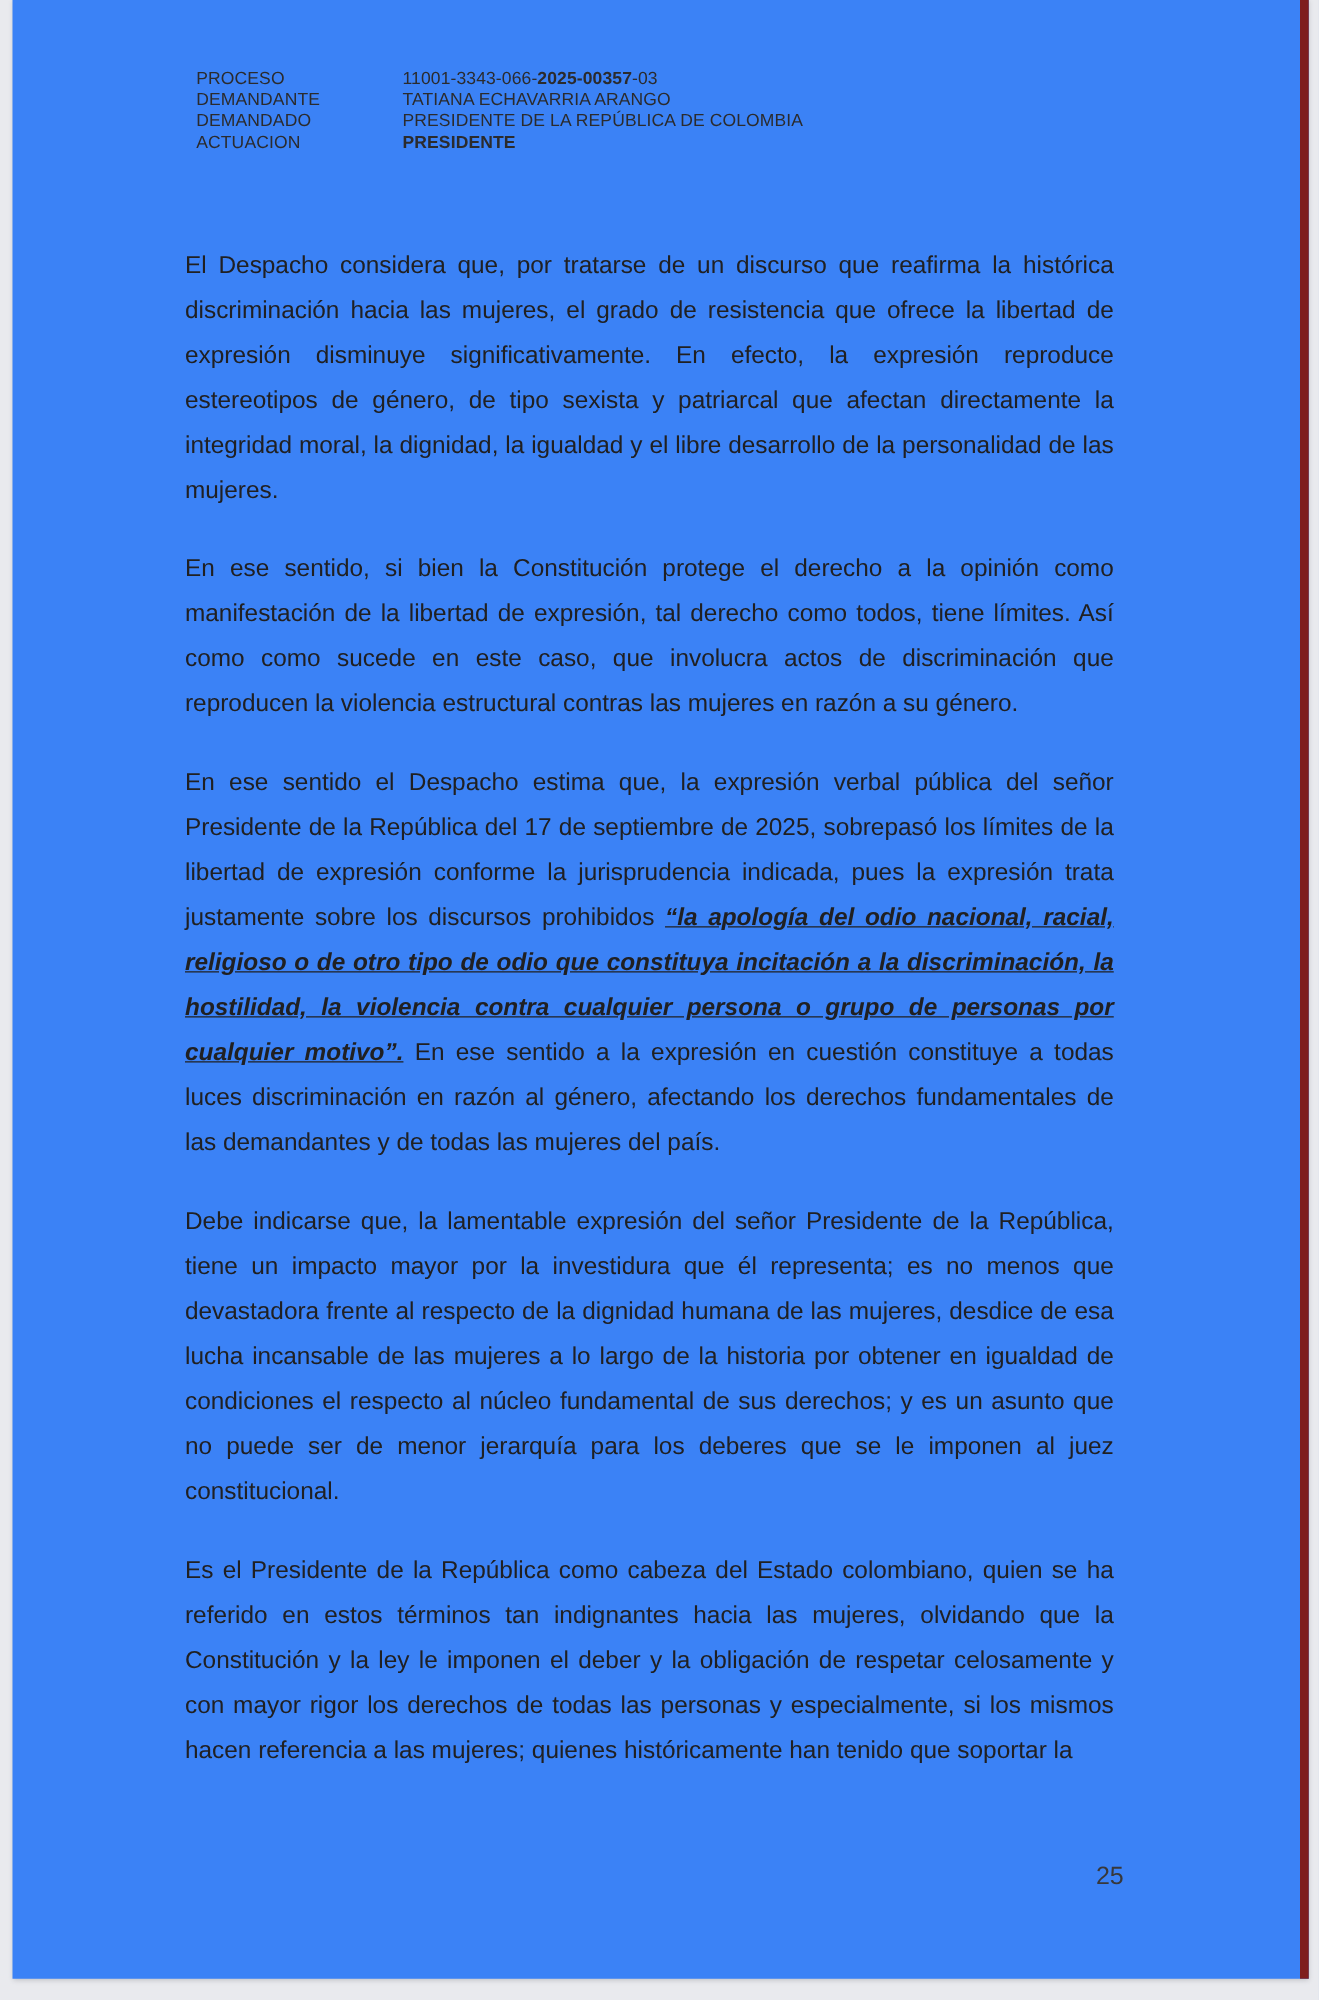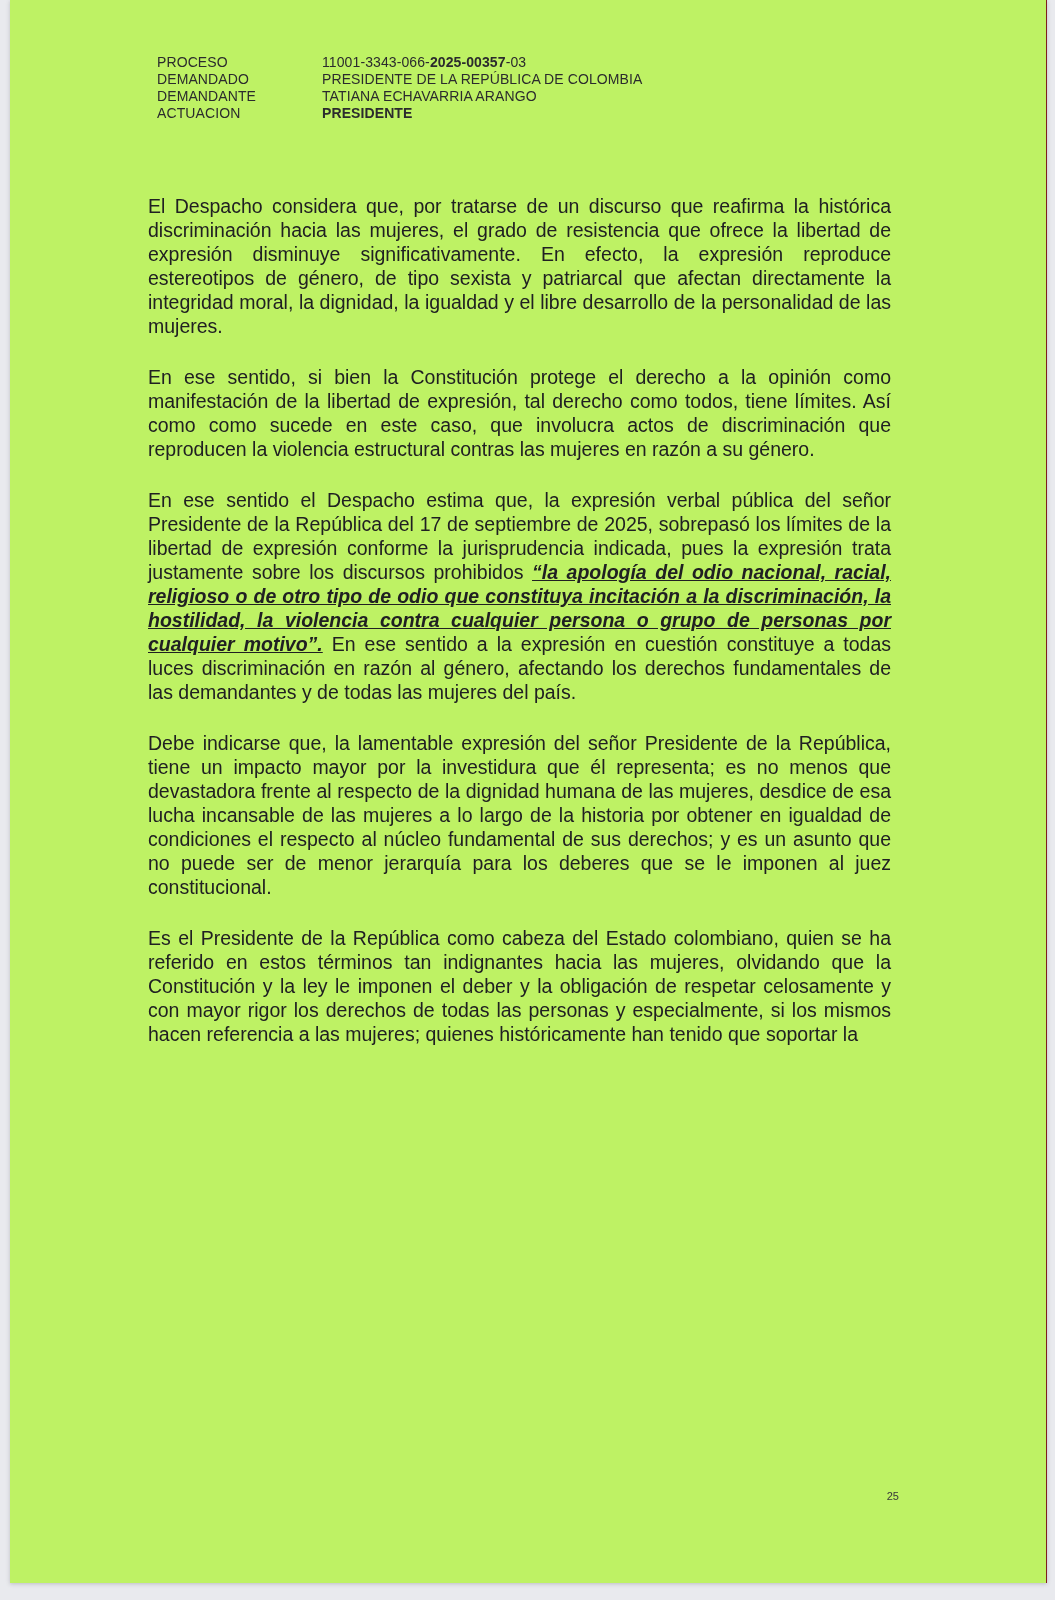--- a/index.html
+++ b/index.html
@@ -14,23 +14,23 @@
     height: 1600px;
     background: #e9eaee;
     overflow: hidden;
   }
   .page {
     position: absolute;
     left: 10px;
     top: 0;
     right: 8px;
     bottom: 17px;
-    background: #bef264;
+    background: #3b82f6;
     box-shadow: 0 1px 4px rgba(60,60,70,0.25);
-    border-right: 1px solid #7f1d1d;
+    border-right: 7px solid #7f1d1d;
   }
   
   .case-header {
     position: absolute;
     left: 147px;
     top: 54px;
     font-size: 14px;
     line-height: 17px;
     color: #2b2b2d;
     letter-spacing: 0.1px;
@@ -48,61 +48,61 @@
   .h-bold {
     font-weight: bold;
   }
   
   .body-text {
     position: absolute;
     left: 138px;
     top: 194px;
     width: 743px;
     font-size: 19.5px;
-    line-height: 24px;
+    line-height: 36px;
     text-align: justify;
     color: #202022;
   }
   .para {
     margin: 0 0 27px 0;
   }
   .bi {
     font-weight: bold;
     font-style: italic;
     text-decoration: underline;
   }
   
   .page-number {
     position: absolute;
     top: 1490px;
     left: 138px;
     width: 751px;
     text-align: right;
-    font-size: 11px;
+    font-size: 20px;
     color: #38383a;
   }
 </style>
 </head>
 <body>
 
 <div class="canvas">
   <div class="page">
 
     <div class="case-header">
       <div class="header-row">
         <span class="h-label">PROCESO</span>
         <span class="h-value"><span>11001-3343-066-</span><span class="h-bold">2025-00357</span><span>-03</span></span>
       </div>
       <div class="header-row">
+        <span class="h-label">DEMANDANTE</span>
+        <span class="h-value">TATIANA ECHAVARRIA ARANGO</span>
+      </div>
+      <div class="header-row">
         <span class="h-label">DEMANDADO</span>
         <span class="h-value">PRESIDENTE DE LA REPÚBLICA DE COLOMBIA</span>
-      </div>
-      <div class="header-row">
-        <span class="h-label">DEMANDANTE</span>
-        <span class="h-value">TATIANA ECHAVARRIA ARANGO</span>
       </div>
       <div class="header-row">
         <span class="h-label">ACTUACION</span>
         <span class="h-value h-bold">PRESIDENTE</span>
       </div>
     </div>
 
     <div class="body-text">
       <p class="para">El Despacho considera que, por tratarse de un discurso que reafirma la histórica discriminación hacia las mujeres, el grado de resistencia que ofrece la libertad de expresión disminuye significativamente. En efecto, la expresión reproduce estereotipos de género, de tipo sexista y patriarcal que afectan directamente la integridad moral, la dignidad, la igualdad y el libre desarrollo de la personalidad de las mujeres.</p>
       <p class="para">En ese sentido, si bien la Constitución protege el derecho a la opinión como manifestación de la libertad de expresión, tal derecho como todos, tiene límites. Así como como sucede en este caso, que involucra actos de discriminación que reproducen la violencia estructural contras las mujeres en razón a su género.</p>

